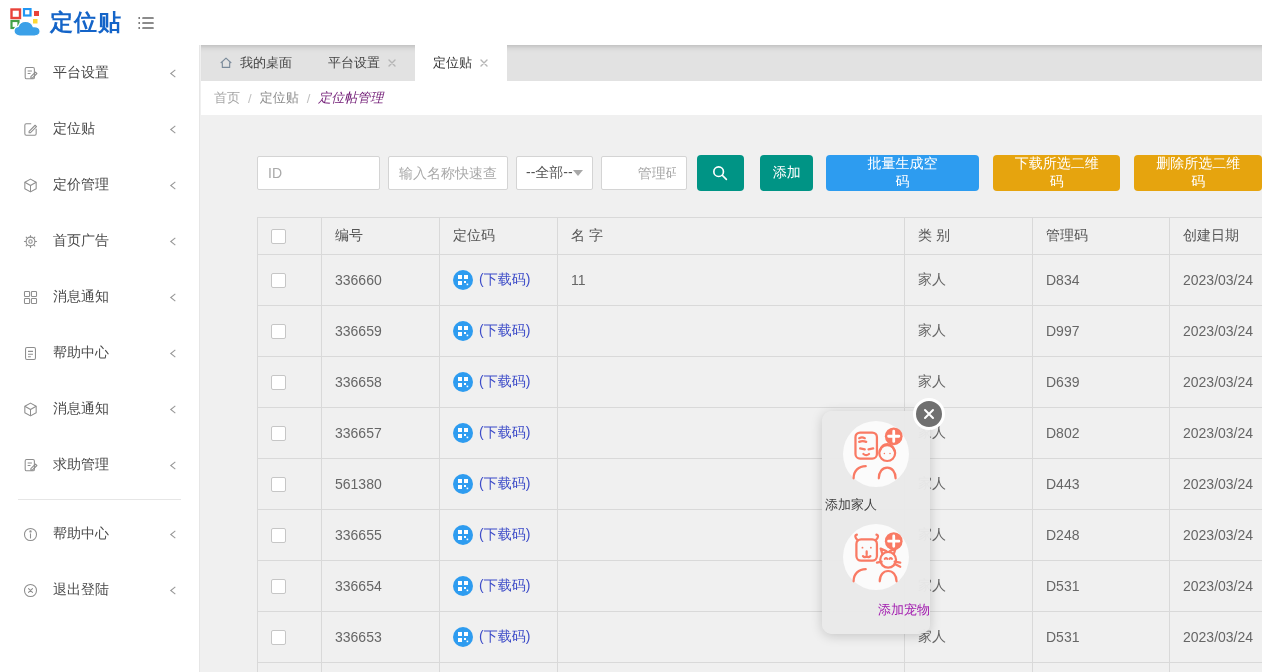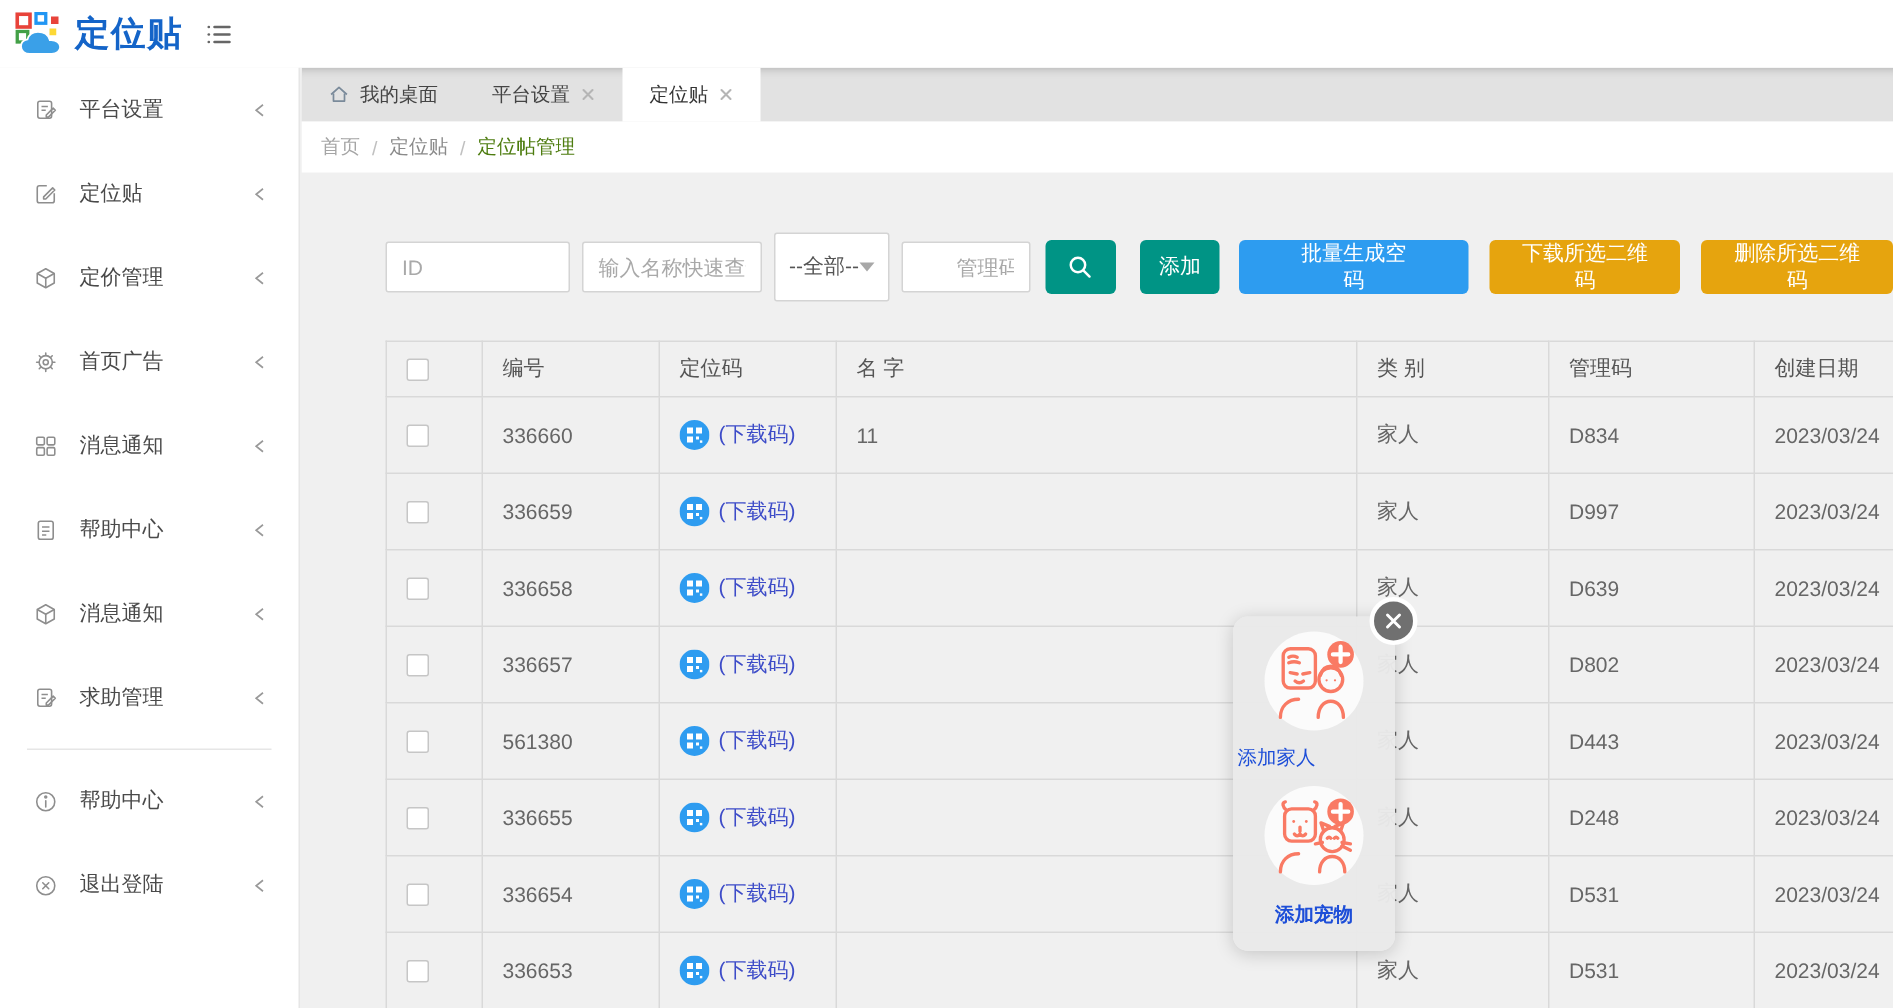--- a/index.html
+++ b/index.html
@@ -23,32 +23,32 @@
   
   .main { position:absolute; top:45px; left:201px; right:0; bottom:0; background:#f0f0f0; overflow:hidden; }
   .tabstrip { height:36px; background:#e2e2e2; display:flex; align-items:stretch; box-shadow:inset 0 7px 7px -7px rgba(0,0,0,.28); }
   .tab { display:flex; align-items:center; gap:7px; padding:0 18px; font-size:13px; color:#444; cursor:pointer; }
   .tab.active { background:#fff; color:#333; }
   .tab .tclose { display:flex; align-items:center; }
   .crumbbar { height:34px; background:#fff; display:flex; align-items:center; padding-left:13px; font-size:13px; }
   .crumbbar .sep { color:#c0c0c0; margin:0 8px; }
   .crumb-home { color:#a5a5a5; cursor:pointer; }
   .crumb-mid { color:#8a8a8a; cursor:pointer; }
-  .crumb-cur { color:#4d7c0f; }
+  .crumb-cur { color:#701a75;font-style:italic; }
 
   .content { position:relative; padding:40px 0 0 56px; }
 
   
   .filterbar { display:flex; align-items:center; }
   .f-input { height:34px; border:1px solid #d4d4d4; border-radius:2px; background:#fff; padding:0 10px; font-size:14px; color:#333; font-family:"Liberation Sans", sans-serif; outline:none; }
   .f-input::placeholder { color:#a9a9a9; }
   .w-id { width:123px; }
   .w-name { width:120px; margin-left:8px; }
   .w-mgmt { width:86px; margin-left:8px;padding-left:36px; }
-  .f-select { width:82px; height:46px; margin-left:8px; border:1px solid #d4d4d4; border-radius:2px; background:#fff; display:flex; align-items:center; justify-content:space-between; padding:0 9px; font-size:14px; color:#555; cursor:pointer; }
+  .f-select { width:82px; height:34px; margin-left:8px; border:1px solid #d4d4d4; border-radius:2px; background:#fff; display:flex; align-items:center; justify-content:space-between; padding:0 9px; font-size:14px; color:#555; cursor:pointer; }
   .caret { width:0; height:0; border-left:5px solid transparent; border-right:5px solid transparent; border-top:6px solid #a8a8a8; }
   .btn { height:36px; border:none; border-radius:4px; color:#fff; font-size:14px; cursor:pointer; font-family:"Liberation Sans", sans-serif; display:flex; align-items:center; justify-content:center; }
   .btn-search { width:52px; margin-left:10px; background:#009485; }
   .btn-add { width:58px; margin-left:16px; background:#009485; }
   .btn-batch { padding:0 38px; margin-left:13px; background:#2d9cf0; }
   .btn-down { padding:0 19px; margin-left:14px; background:#e6a40e; }
   .btn-del { padding:0 19px; margin-left:14px; background:#e6a40e; }
 
   
   table.grid { margin-top:26px; border-collapse:collapse; table-layout:fixed; width:1012px; }
@@ -62,22 +62,22 @@
   .col-cat { width:128px; }
   .col-code { width:137px; }
   .col-date { width:100px; }
   .chk { display:inline-block; width:15px; height:15px; background:#fff; border:1px solid #c6c6c6; border-radius:2px; vertical-align:middle; cursor:pointer; }
   .qrcell { display:flex; align-items:center; gap:6px; }
   .dl-link { color:#3d4cc8; cursor:pointer; }
 
   
   .popup { position:absolute; left:822px; top:411px; width:108px; height:223px; background:rgba(233,233,233,.97); border-radius:10px; box-shadow:0 2px 12px rgba(0,0,0,.18); z-index:20; }
   .pop-circle { width:66px; height:66px; border-radius:50%; background:#fbfbfb; margin:10px auto 0; display:flex; align-items:center; justify-content:center; cursor:pointer; }
-  .pop-label1 { font-size:13px; color:#1d4ed8; margin:9px 0 0 3px; text-align:left; }
-  .pop-label2 { font-size:13px; color:#1d4ed8; margin-top:11px; text-align:center;font-weight:bold; }
+  .pop-label1 { font-size:13px; color:#404040; margin:9px 0 0 3px; text-align:left; }
+  .pop-label2 { font-size:13px; color:#a21caf; margin-top:11px; text-align:right; }
   .pop-close { position:absolute; top:-13px; right:-15px; width:32px; height:32px; border-radius:50%; background:#707070; border:3px solid #fff; display:flex; align-items:center; justify-content:center; cursor:pointer; }
 </style>
 </head>
 <body>
 
 <svg width="0" height="0" style="position:absolute">
   <defs>
     <g id="sym-doc-edit">
         <rect x="4.5" y="3.5" width="13" height="16" rx="2"></rect>
         <path d="M8 8.5h6M8 12h4"></path>

